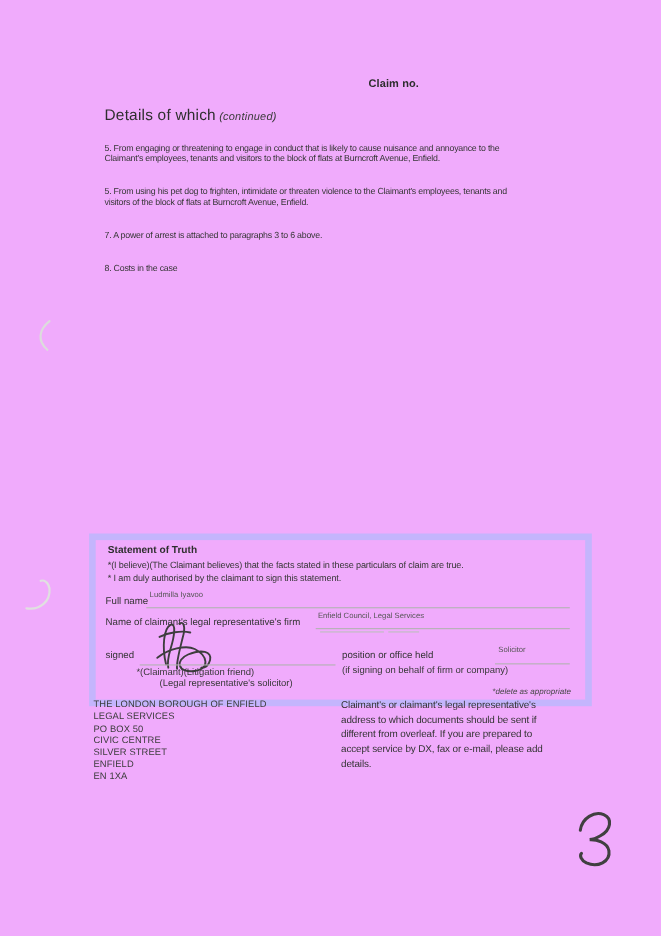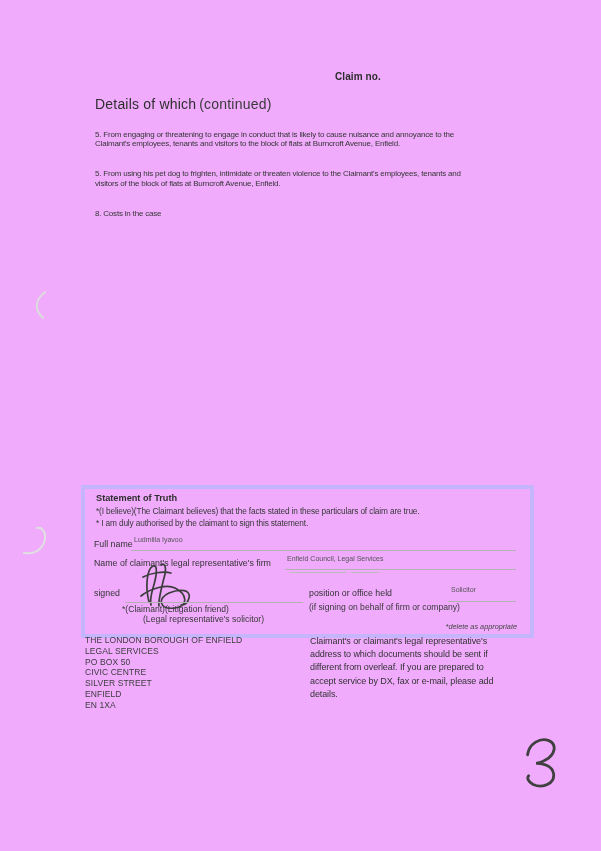--- a/index.html
+++ b/index.html
@@ -7,27 +7,27 @@
   .page{
     position:relative;width:601px;height:851px;background:#f0abfc;
     font-family:"Liberation Sans",sans-serif;color:#383838;overflow:hidden;
   }
   .abs{position:absolute;}
   .pre{white-space:pre-line;}
 
   .claim-no{left:335px;top:71px;font-size:10px;font-weight:bold;color:#2d2d2d;letter-spacing:0.1px;}
 
   .heading{left:95px;top:96px;font-size:14px;color:#2e2e2e;letter-spacing:0.2px;}
-  .heading .note{font-size:14px;color:#3a3a3a;margin-left:3px;}
+  .heading .note{font-size:10px;font-style:italic;color:#3a3a3a;margin-left:3px;}
 
   .paragraphs{left:95px;top:120px;width:434px;font-size:8px;line-height:9.6px;letter-spacing:-0.2px;color:#363636;}
   .paragraphs p{margin:0 0 11px 0;}
 
   
-  .sot-box{left:81px;top:485px;width:445px;height:145px;border:4px solid #c4b5fd;background:transparent;}
+  .sot-box{left:81px;top:485px;width:445px;height:145px;border:6px solid #c4b5fd;background:transparent;}
   .sot-box .abs{position:absolute;}
   .sot-title{left:11px;top:4px;font-size:9.2px;font-weight:bold;color:#2e2e2e;}
   .sot-l1{left:11px;top:17px;font-size:8.3px;letter-spacing:-0.15px;}
   .sot-l2{left:11px;top:29px;font-size:8.3px;letter-spacing:-0.15px;}
   .label{font-size:8.8px;color:#333;}
   .value{font-size:7px;color:#555;letter-spacing:0;}
   .fn-label{left:9px;top:50px;}
   .fn-value{left:49px;top:47px;}
   .firm-label{left:9px;top:69px;}
   .firm-value{left:202px;top:66px;}
@@ -70,20 +70,21 @@
 
   <div class="abs heading">
     <span>Details of which</span><span class="note">(continued)</span>
   </div>
 
   <div class="abs paragraphs pre">
     <p>5. From engaging or threatening to engage in conduct that is likely to cause nuisance and annoyance to the
 Claimant's employees, tenants and visitors to the block of flats at Burncroft Avenue, Enfield.</p>
     <p>5. From using his pet dog to frighten, intimidate or threaten violence to the Claimant's employees, tenants and
 visitors of the block of flats at Burncroft Avenue, Enfield.</p>
+    <p>7. A power of arrest is attached to paragraphs 3 to 6 above.</p>
     <p>8. Costs in the case</p>
   </div>
 
   <div class="abs sot-box">
     <div class="abs sot-title">Statement of Truth</div>
     <div class="abs sot-l2">* I am duly authorised by the claimant to sign this statement.</div>
     <div class="abs sot-l1">*(I believe)(The Claimant believes) that the facts stated in these particulars of claim are true.</div>
 
     <div class="abs label fn-label">Full name</div>
     <div class="abs value fn-value">Ludmilla Iyavoo</div>

